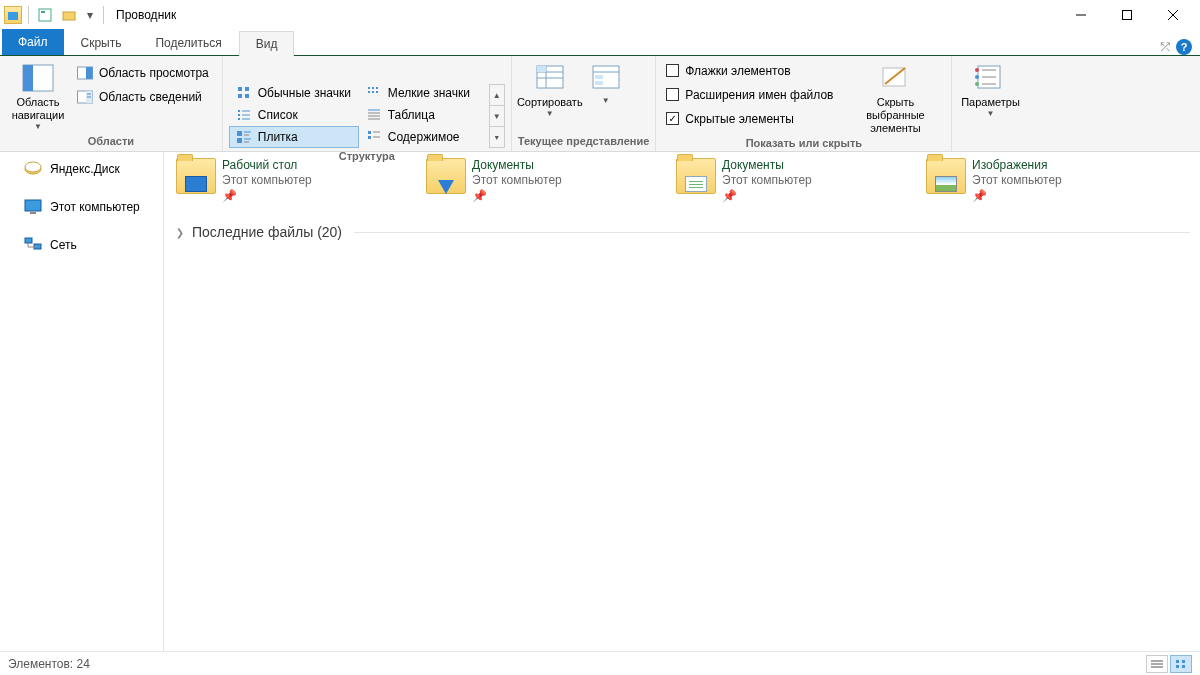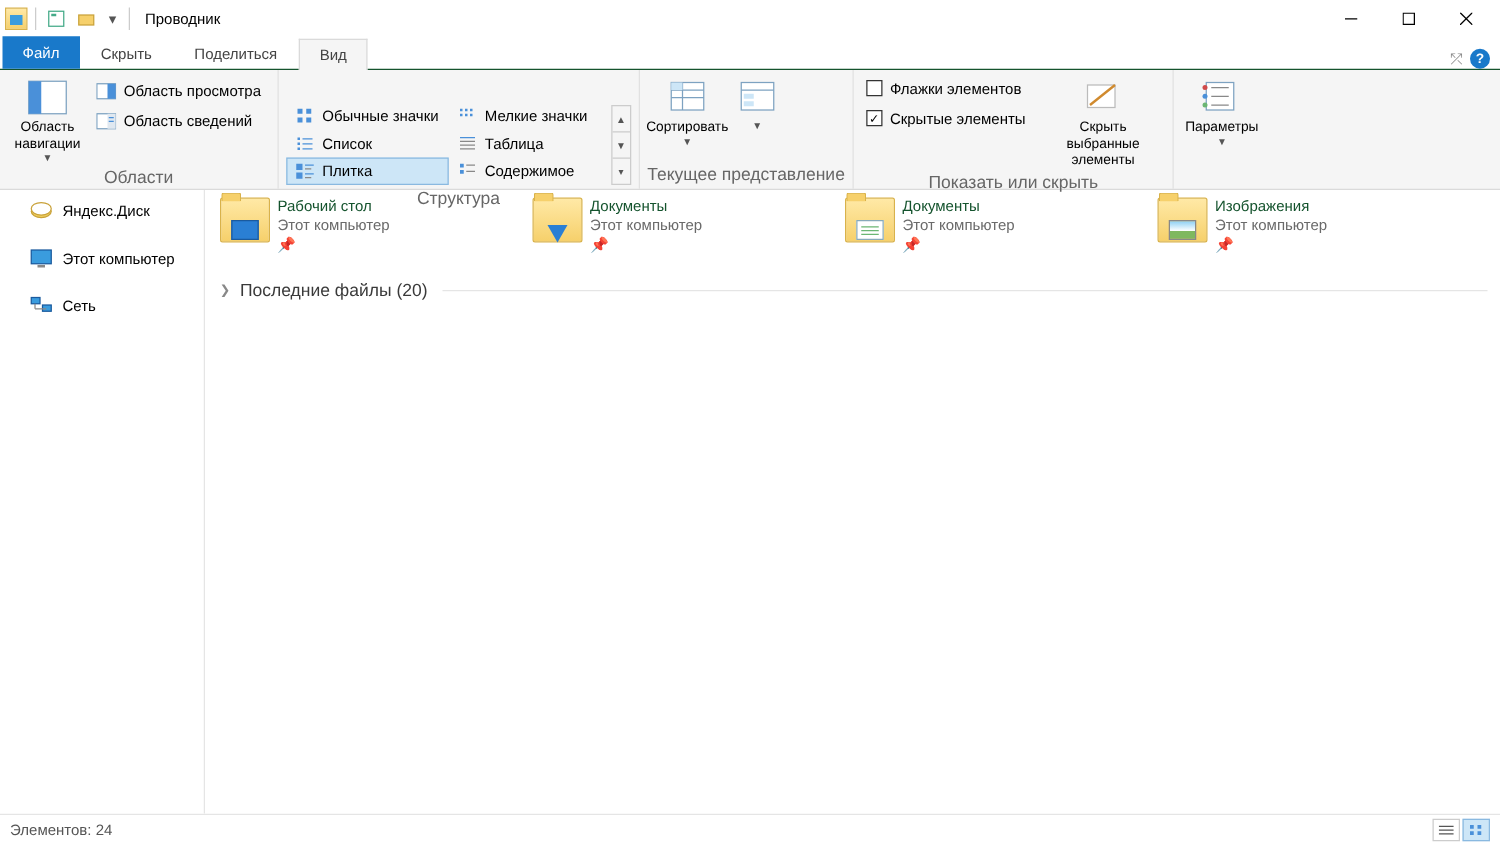--- a/index.html
+++ b/index.html
@@ -23,21 +23,21 @@
 .tab { padding: 4px 16px; font-size: 12px; height: 25px; display:flex; align-items:center; color: #444; border: 1px solid transparent; border-bottom: none; }
 .tab.active { background: #f5f5f5; border-color: #dadada; position: relative; top: 1px; }
 .tabs-right { margin-left: auto; display: flex; align-items: center; gap: 6px; padding-right: 8px; }
 .pin-icon { color: #888; font-size: 12px; }
 .help-icon { width: 16px; height: 16px; border-radius: 50%; background: #1979ca; color: #fff; display:flex; align-items:center; justify-content:center; font-size: 11px; font-weight: bold; }
 
 
 .ribbon { height: 96px; background: #f5f5f5; border-bottom: 1px solid #dadada; display: flex; }
 .group { border-right: 1px solid #e1e1e1; padding: 2px 6px; display: flex; flex-direction: column; }
 .group-body { flex: 1; display: flex; align-items: flex-start; }
-.group-label { text-align: center; font-size: 14px; color: #666; padding: 2px 0; }
+.group-label { text-align: center; font-size: 11px; color: #666; padding: 2px 0; font-weight: bold; }
 
 .big-btn { display: flex; flex-direction: column; align-items: center; justify-content: flex-start; padding: 4px 6px 0; width: 64px; text-align: center; cursor: default; }
 .big-btn .ico { width: 32px; height: 32px; margin-bottom: 2px; display:flex; align-items:center; justify-content:center; }
 .big-btn .lbl { font-size: 11px; line-height: 13px; }
 .big-btn .caret { font-size: 8px; color: #555; }
 
 .stack { display: flex; flex-direction: column; gap: 2px; padding-top: 4px; }
 .small-btn { display: flex; align-items: center; gap: 6px; padding: 2px 6px; font-size: 12px; cursor: default; height: 22px; border: 1px solid transparent; }
 .small-btn .mini-ico { width: 16px; height: 16px; display:flex; align-items:center; justify-content:center; }
 
@@ -302,20 +302,24 @@
   </div>
 
   <div class="group">
     <div class="group-body">
       <div class="stack" style="padding-right:8px;">
         <div class="check-item">
             <div class="check-box"></div>
             <span>Флажки элементов</span>
           </div>
         <div class="check-item">
+            <div class="check-box"></div>
+            <span>Расширения имен файлов</span>
+          </div>
+        <div class="check-item">
             <div class="check-box">✓</div>
             <span>Скрытые элементы</span>
           </div>
       </div>
       <div class="big-btn" style="width:100px;">
         <div class="ico">
             <svg width="32" height="32">
               <rect x="4" y="6" width="22" height="18" fill="#fff" stroke="#bbb"></rect>
               <line x1="6" y1="22" x2="26" y2="6" stroke="#d08a2e" stroke-width="2"></line>
             </svg>

